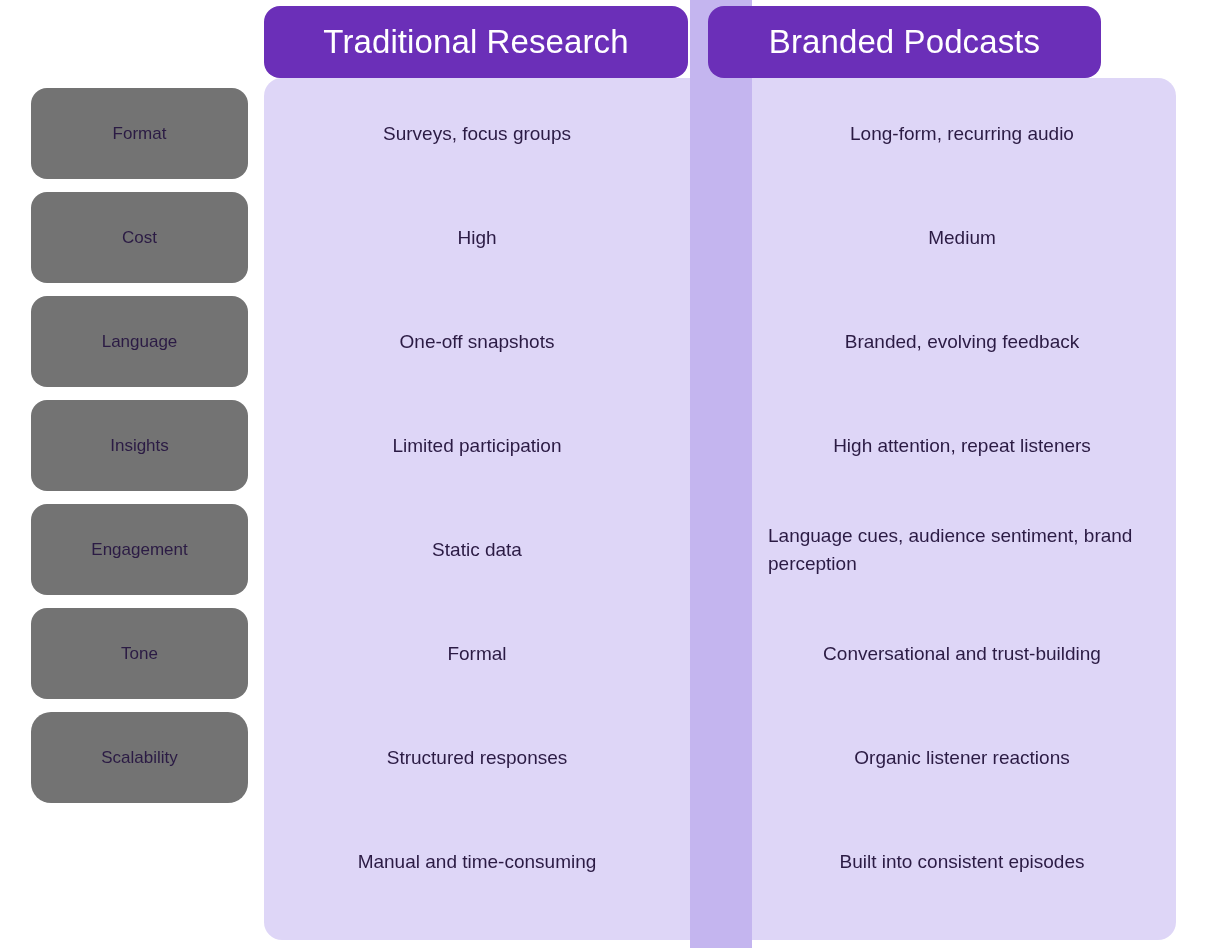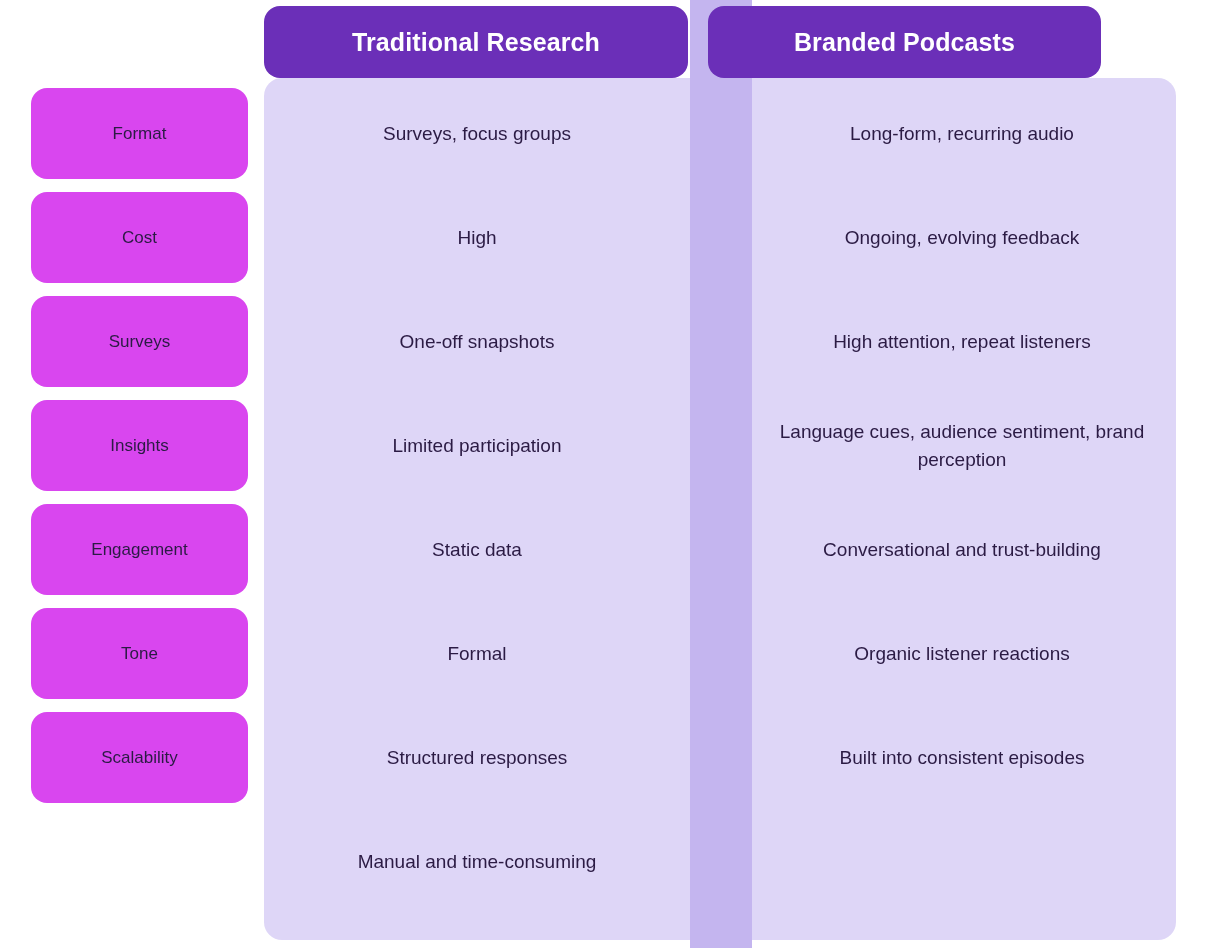--- a/index.html
+++ b/index.html
@@ -31,22 +31,22 @@
     top: 6px;
     height: 72px;
     background: #6B2FB8;
     border-radius: 16px;
     display: flex;
     align-items: center;
     justify-content: center;
   }
   .header-pill .header-label {
     color: #FFFFFF;
-    font-size: 25px;
-    font-weight: 700;
+    font-size: 33px;
+    font-weight: 400;
     letter-spacing: 0.1px;
     line-height: 1.2;
   }
   #header-col-1 { left: 264px; width: 424px; }
   #header-col-2 { left: 708px; width: 393px; }
 
   
   .column-body {
     position: absolute;
     top: 78px;
@@ -69,27 +69,27 @@
   
   .label-rail {
     position: absolute;
     left: 31px;
     top: 88px;
     width: 217px;
   }
   .label-pill {
     height: 91px;
     margin-bottom: 13px;
-    background: #d946ef;
+    background: #737373;
     border-radius: 16px;
     display: flex;
     align-items: center;
     justify-content: center;
   }
-  .label-pill:last-child { margin-bottom: 16px; }
+  .label-pill:last-child { margin-bottom: 16px; border-radius: 20px; }
   .label-pill .label-text {
     color: #2B1B44;
     font-size: 17px;
     font-weight: 400;
     text-align: center;
     line-height: 1.25;
   }
 
   
   .cell-rail {
@@ -106,21 +106,21 @@
     align-items: center;
     justify-content: center;
     padding: 0 8px;
     box-sizing: border-box;
   }
   .cell:last-child { margin-bottom: 0; }
   .cell .cell-text {
     color: #2B1B44;
     font-size: 19px;
     font-weight: 400;
-    text-align: center;
+    text-align: left;
     line-height: 1.45;
   }
 </style>
 </head>
 <body>
 
 <div class="divider-strip"></div>
 
 <div class="column-body" id="column-body-1"></div>
 <div class="column-body" id="column-body-2"></div>
@@ -133,21 +133,21 @@
 </div>
 
 <div class="label-rail">
   <div class="label-pill">
     <span class="label-text">Format</span>
   </div>
   <div class="label-pill">
     <span class="label-text">Cost</span>
   </div>
   <div class="label-pill">
-    <span class="label-text">Surveys</span>
+    <span class="label-text">Language</span>
   </div>
   <div class="label-pill">
     <span class="label-text">Insights</span>
   </div>
   <div class="label-pill">
     <span class="label-text">Engagement</span>
   </div>
   <div class="label-pill">
     <span class="label-text">Tone</span>
   </div>
@@ -181,21 +181,24 @@
   <div class="cell">
     <span class="cell-text">Manual and time-consuming</span>
   </div>
 </div>
 
 <div class="cell-rail" id="cell-rail-2">
   <div class="cell">
     <span class="cell-text">Long-form, recurring audio</span>
   </div>
   <div class="cell">
-    <span class="cell-text">Ongoing, evolving feedback</span>
+    <span class="cell-text">Medium</span>
+  </div>
+  <div class="cell">
+    <span class="cell-text">Branded, evolving feedback</span>
   </div>
   <div class="cell">
     <span class="cell-text">High attention, repeat listeners</span>
   </div>
   <div class="cell">
     <span class="cell-text">Language cues, audience sentiment, brand perception</span>
   </div>
   <div class="cell">
     <span class="cell-text">Conversational and trust-building</span>
   </div>

